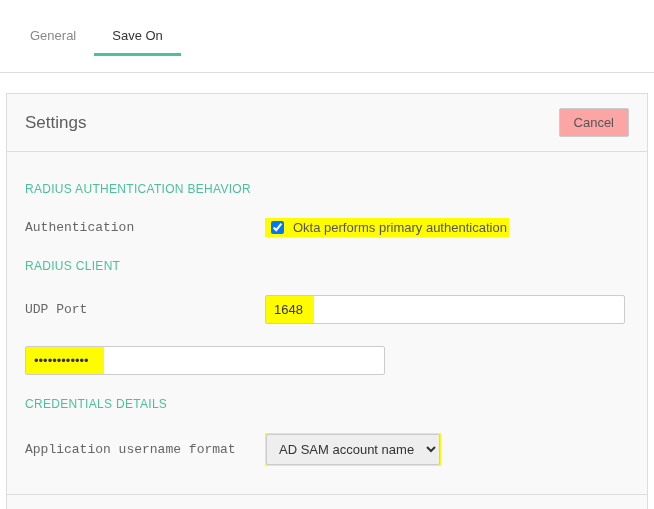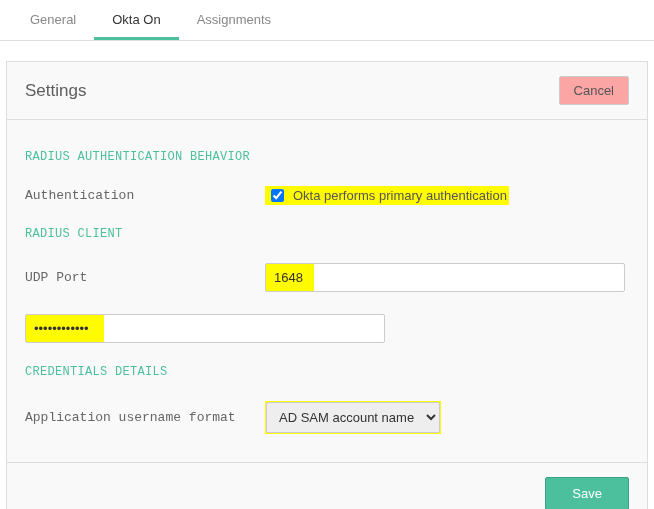--- a/index.html
+++ b/index.html
@@ -8,21 +8,21 @@
     padding: 0;
     font-family: "Helvetica Neue", Arial, sans-serif;
     font-size: 13px;
     color: #5e5e5e;
     background: #fff;
     width: 654px;
   }
   .tabs {
     display: flex;
     border-bottom: 1px solid #ddd;
-    padding: 0 12px;
+    padding: 16px 12px;
     margin-bottom: 20px;
   }
   .tab {
     padding: 12px 18px 10px;
     color: #888;
     cursor: pointer;
     border-bottom: 3px solid transparent;
   }
   .tab.active {
     color: #333;
@@ -63,21 +63,20 @@
     text-align: center;
   }
   .panel-body {
     padding: 24px 18px 6px;
   }
   .section-title {
     color: #4cbf9c;
     font-size: 12px;
     letter-spacing: .3px;
     margin: 6px 0 22px;
-    font-family: Liberation Mono, monospace;
   }
   .form-row {
     display: flex;
     align-items: center;
     margin-bottom: 22px;
   }
   .form-label {
     width: 240px;
     color: #666;
     font-size: 13px;
@@ -119,22 +118,21 @@
     padding: 14px 18px;
     border-top: 1px solid #ddd;
     background: #fff0;
   }
 </style>
 </head>
 <body>
 
 <div class="tabs">
   <div class="tab">General</div>
-  <div class="tab active">Okta On</div>
-  <div class="tab">Assignments</div>
+  <div class="tab active">Save On</div>
 </div>
 
 <div class="panel">
   <div class="panel-header">
     <div class="panel-title">Settings</div>
     <button class="btn">Cancel</button>
   </div>
 
   <div class="panel-body">
 

